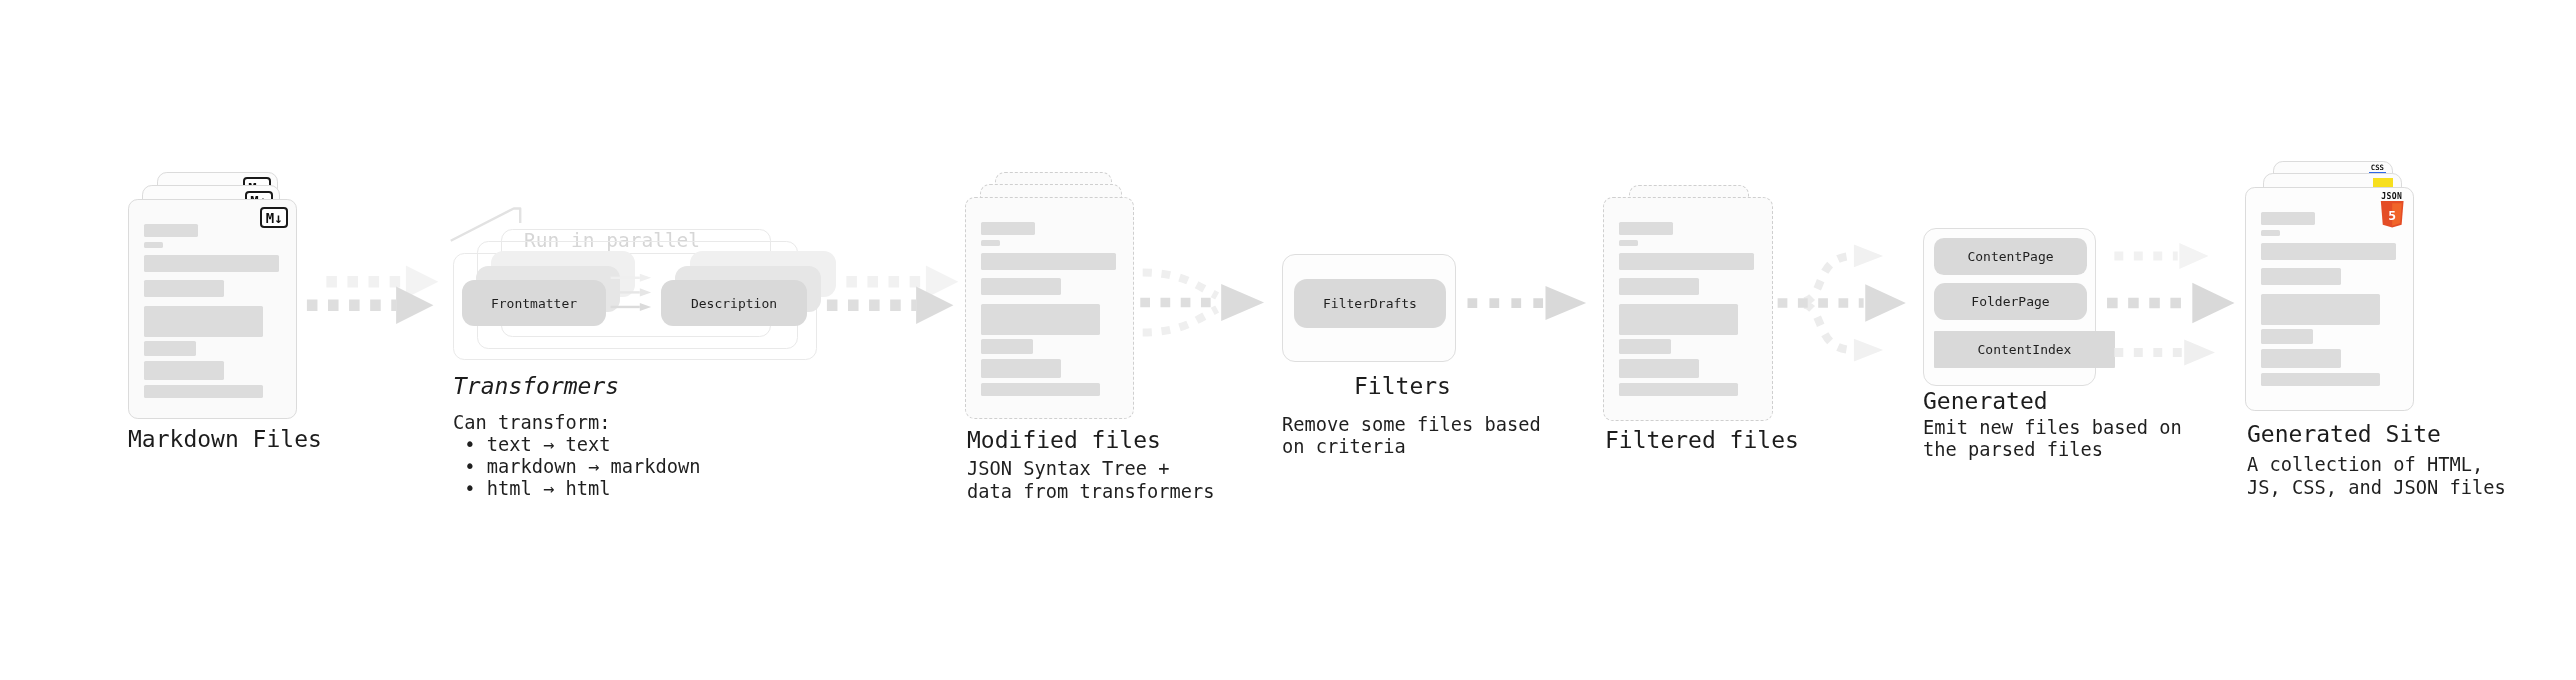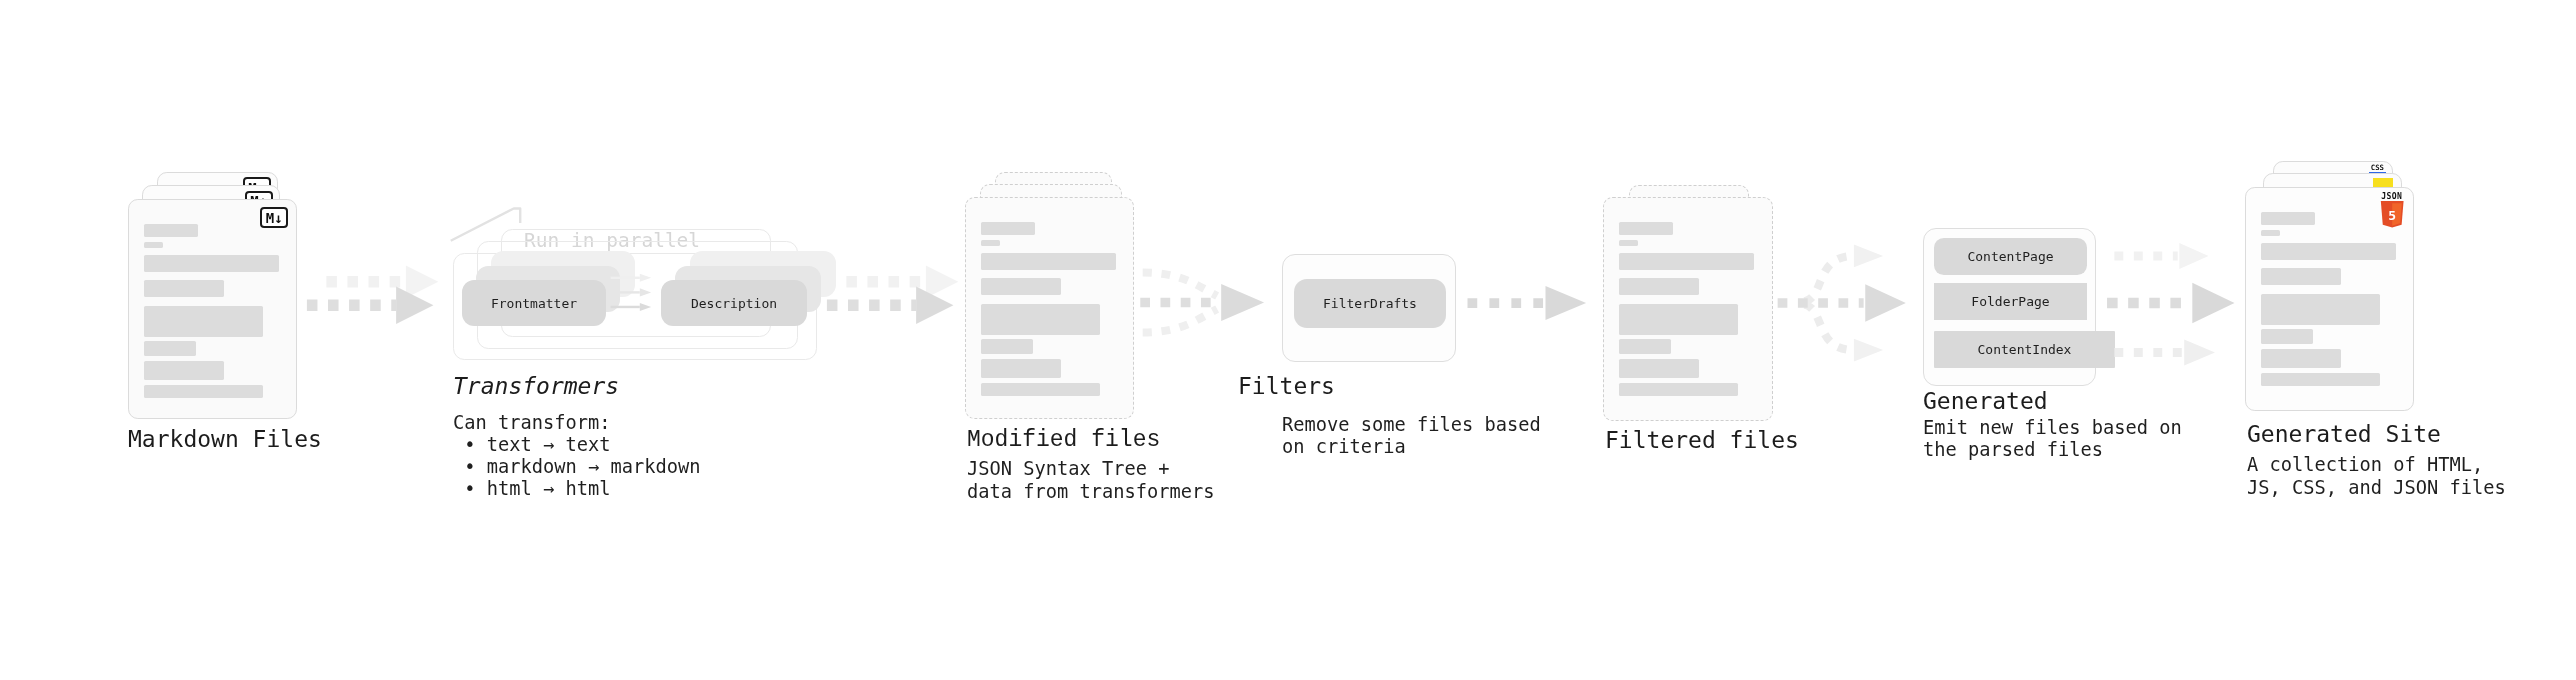--- a/index.html
+++ b/index.html
@@ -108,36 +108,36 @@
     <div class="card dashed" style="left:965px;top:197px;width:167px;height:220px;">
         <div class="bar" style="left: 14.6px; top: 24.4px; width: 54px; height: 12.2px;"></div>
         <div class="bar" style="left: 14.6px; top: 42px; width: 19.5px; height: 5.7px;"></div>
         <div class="bar" style="left: 14.6px; top: 55px; width: 135px; height: 17px;"></div>
         <div class="bar" style="left: 14.6px; top: 80px; width: 80px; height: 17px;"></div>
         <div class="bar" style="left: 14.6px; top: 106px; width: 119px; height: 31px;"></div>
         <div class="bar" style="left: 14.6px; top: 141px; width: 52px; height: 15.4px;"></div>
         <div class="bar" style="left: 14.6px; top: 161px; width: 80px; height: 18.7px;"></div>
         <div class="bar" style="left: 14.6px; top: 185px; width: 119px; height: 13px;"></div>
       </div>
-    <div class="heading" style="left:967px;top:427px;font-family:Liberation Mono, monospace;">Modified files</div>
+    <div class="heading" style="left:967px;top:427px;">Modified files</div>
     <div class="body-text" style="left:967px;top:457px;line-height:23px;">JSON Syntax Tree +
 data from transformers</div>
   </div>
 
   <svg class="abs" style="left:1136px;top:258px;" width="138" height="89" viewBox="0 0 170 110">
     <path d="M8,18 C55,18 72,32 100,47" stroke="#efefef" stroke-width="10" stroke-dasharray="11 12" fill="none"></path>
     <path d="M8,92 C55,92 72,78 100,63" stroke="#efefef" stroke-width="10" stroke-dasharray="11 12" fill="none"></path>
     <line x1="5" y1="55" x2="103" y2="55" stroke="#dedede" stroke-width="12" stroke-dasharray="12 13"></line>
     <polygon points="105,32 158,55 105,78" fill="#dbdbdb"></polygon>
   </svg>
 
   <div>
     <div class="panel" style="left:1282px;top:254px;width:172px;height:106px;"></div>
     <div class="pill" style="left:1294px;top:279px;width:152px;height:49px;border-radius:13px;">FilterDrafts</div>
-    <div class="heading" style="left:1238px;top:373px;">Filters</div>
+    <div class="heading" style="left:1354px;top:373px;">Filters</div>
     <div class="body-text" style="left:1282px;top:414px;">Remove some files based
 on criteria</div>
   </div>
 
   <svg class="abs" style="left:1461px;top:280px;" width="130" height="46" viewBox="0 0 160 56">
     <line x1="8" y1="28" x2="102" y2="28" stroke="#d9d9d9" stroke-width="12" stroke-dasharray="12 15"></line>
     <polygon points="104,7 154,28 104,49" fill="#d9d9d9"></polygon>
   </svg>
 
   <div>
@@ -160,21 +160,21 @@
     <polygon points="96,13 132,27 96,41" fill="#f1f1f1"></polygon>
     <path d="M35,87 C60,92 48,140 92,143" stroke="#ececec" stroke-width="10" stroke-dasharray="11 12" fill="none"></path>
     <polygon points="96,129 132,143 96,157" fill="#f1f1f1"></polygon>
     <line x1="2" y1="85" x2="108" y2="85" stroke="#dedede" stroke-width="12" stroke-dasharray="12 13"></line>
     <polygon points="110,62 160,85 110,108" fill="#dbdbdb"></polygon>
   </svg>
 
   <div>
     <div class="panel" style="left:1923px;top:228px;width:171px;height:156px;"></div>
     <div class="pill" style="left:1934px;top:238px;width:153px;height:37px;border-radius:9.8px;">ContentPage</div>
-    <div class="pill" style="left:1934px;top:283px;width:153px;height:37px;border-radius:0;">FolderPage</div>
+    <div class="pill" style="left:1934px;top:283px;width:153px;height:37px;border-radius:11px;">FolderPage</div>
     <div class="pill" style="left:1934px;top:331px;width:181px;height:37px;border-radius:1px;">ContentIndex</div>
     <div class="heading" style="left:1923px;top:388px;">Generated</div>
     <div class="body-text" style="left:1923px;top:417px;">Emit new files based on
 the parsed files</div>
   </div>
 
   <svg class="abs" style="left:2103px;top:234px;" width="138" height="138" viewBox="0 0 170 170">
     <line x1="14" y1="27" x2="92" y2="27" stroke="#f1f1f1" stroke-width="11" stroke-dasharray="11 13"></line>
     <polygon points="94,11 130,27 94,43" fill="#f3f3f3"></polygon>
     <line x1="5" y1="85" x2="108" y2="85" stroke="#dcdcdc" stroke-width="13" stroke-dasharray="13 13"></line>

